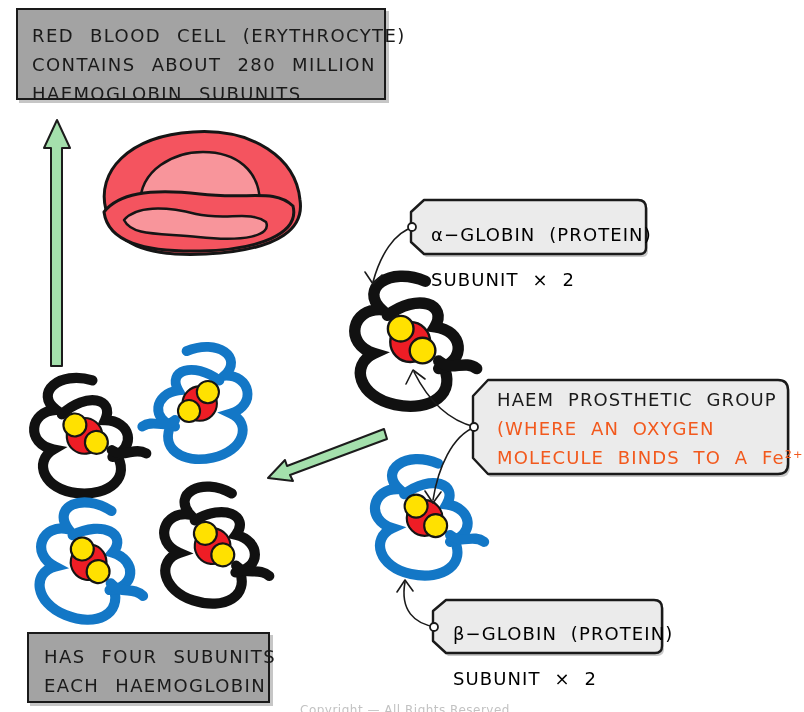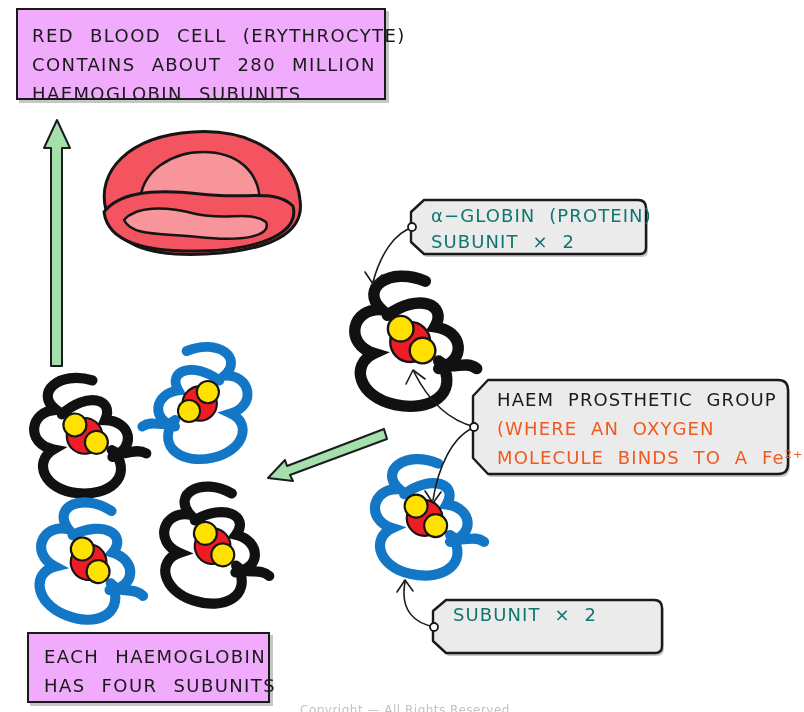--- a/index.html
+++ b/index.html
@@ -8,27 +8,27 @@
   #art{position:absolute;left:0;top:0;z-index:1;}
   .tangle{fill:none;stroke:currentColor;stroke-width:12;stroke-linecap:round;}
   .ink-black{color:#111111;}
   .ink-blue{color:#1377c6;}
   .thin{fill:none;stroke:#1a1a1a;stroke-width:1.6;stroke-linecap:round;stroke-linejoin:round;}
   .ring{fill:#ffffff;stroke:#1a1a1a;stroke-width:1.8;}
   .tagshape{stroke:#1a1a1a;stroke-width:2.4;stroke-linejoin:round;}
   .tagshadow{fill:#c9c9c9;stroke:none;}
   .outline3{stroke:#151515;stroke-width:3;stroke-linejoin:round;}
   .outline2{stroke:#151515;stroke-width:2.5;stroke-linejoin:round;}
-  .gbox{position:absolute;z-index:2;background:#f0abfc;border:2.5px solid #1a1a1a;
+  .gbox{position:absolute;z-index:2;background:#a3a3a3;border:2.5px solid #1a1a1a;
         box-shadow:3px 3px 0 #c6c6c6;box-sizing:border-box;}
   .tline{font-size:18px;color:#1a1a1a;letter-spacing:1.4px;word-spacing:9px;
          line-height:29px;white-space:nowrap;}
   .txt{position:absolute;z-index:3;white-space:nowrap;}
   .tagline{font-size:18px;letter-spacing:1.1px;word-spacing:7px;line-height:26px;white-space:nowrap;}
-  .red{color:#0f766e;}
+  .red{color:#000000;margin-top:19px;}
   .orange{color:#f2591d;}
   .black{color:#1a1a1a;}
   .haemline{line-height:29px;}
   #copyright{position:absolute;z-index:2;left:290px;top:703px;width:230px;height:9px;
              overflow:hidden;text-align:center;font-size:12px;color:#c2c2c2;letter-spacing:.5px;}
 </style>
 </head>
 <body>
 
 <div id="stage">
@@ -93,34 +93,35 @@
     <circle class="ring" cx="434" cy="627" r="4"></circle>
   </svg>
 
   <div class="gbox" style="left:16px;top:8px;width:370px;height:92px;padding:11px 14px;">
     <div class="tline">RED BLOOD CELL (ERYTHROCYTE)</div>
     <div class="tline">CONTAINS ABOUT 280 MILLION</div>
     <div class="tline">HAEMOGLOBIN SUBUNITS</div>
   </div>
 
   <div class="gbox" style="left:27px;top:632px;width:243px;height:71px;padding:8px 15px;">
+    <div class="tline">HAS FOUR SUBUNITS</div>
     <div class="tline">EACH HAEMOGLOBIN</div>
-    <div class="tline">HAS FOUR SUBUNITS</div>
   </div>
 
   <div class="txt" style="left:431px;top:203px;">
     <div class="tagline red">α−GLOBIN (PROTEIN)</div>
     <div class="tagline red">SUBUNIT × 2</div>
   </div>
 
   <div class="txt" style="left:497px;top:385px;">
     <div class="tagline haemline black">HAEM PROSTHETIC GROUP</div>
     <div class="tagline haemline orange">(WHERE AN OXYGEN</div>
     <div class="tagline haemline orange">MOLECULE BINDS TO A Fe²⁺)</div>
   </div>
 
   <div class="txt" style="left:453px;top:602px;">
+    <div class="tagline red">β−GLOBIN (PROTEIN)</div>
     <div class="tagline red">SUBUNIT × 2</div>
   </div>
 
   <div id="copyright">Copyright — All Rights Reserved</div>
 
 </div>
 
 </body></html>

